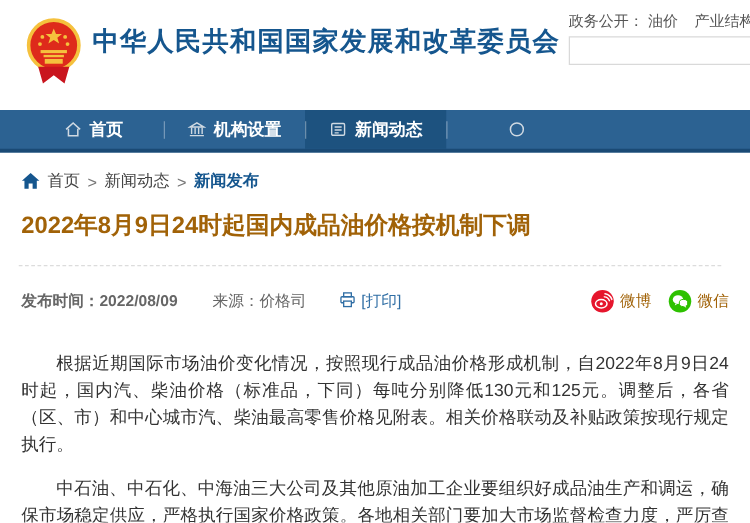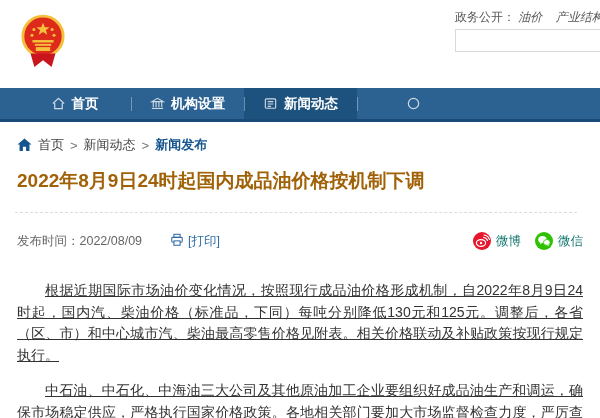--- a/index.html
+++ b/index.html
@@ -6,21 +6,21 @@
   body { font-family:"Liberation Sans","DejaVu Sans",sans-serif; background:#fff; }
   .page { position:relative; width:600px; height:418px; overflow:hidden; background:#fff; }
 
   
   .header { position:absolute; top:0; left:0; width:600px; height:88px; background:#fff; }
   .emblem { position:absolute; left:20px; top:12px; width:46px; height:58px; }
   .site-titles { position:absolute; left:74px; top:21px; }
   .site-title-cn { font-size:21px; font-weight:bold; color:#15568e; letter-spacing:1px; line-height:26px; }
   .site-title-en { font-size:13.5px; color:#2e6da4; line-height:18px; margin-top:2px; letter-spacing:0.4px; }
   .hotsearch { position:absolute; left:455px; top:9px; font-size:12px; color:#555; white-space:nowrap; }
-  .hotsearch a { color:#555; text-decoration:none; margin-right:10px;font-style:italic; }
+  .hotsearch a { color:#555; text-decoration:none; margin-right:10px; }
   .search-box { position:absolute; left:455px; top:29px; width:230px; height:23px;
                 border:1px solid #d9d9d9; background:#fff; font-size:12px; padding:0 6px; outline:none; }
 
   
   .nav { position:absolute; top:88px; left:0; width:600px; height:34px; background:#2c6292;
          border-bottom:3px solid #1a4a75; display:flex; align-items:stretch; padding-left:18px; }
   .nav-item { width:113px; display:flex; align-items:center; justify-content:center; gap:6px;
               color:#fff; font-size:13.5px; font-weight:bold; cursor:pointer; position:relative; }
   .nav-item + .nav-item::before { content:""; position:absolute; left:0; top:9px; width:1px; height:14px;
               background:rgba(255,255,255,0.35); }
@@ -36,30 +36,30 @@
   .crumb.current { color:#15568e; font-weight:bold;text-align:right; }
   .home-icon { width:15px; height:14px; display:inline-block; }
 
   
   .article-title { position:absolute; top:169px; left:17px; width:566px;
                    font-size:19px; font-weight:bold; color:#a16207; line-height:24px; }
   .dotted-sep { position:absolute; top:212px; left:15px; width:562px; border-top:1px dashed #dcdcdc; }
 
   .meta-row { position:absolute; top:230px; left:17px; width:566px; height:22px;
               font-size:12.5px; color:#666; display:flex; align-items:center; }
-  .meta-time { margin-right:28px; }
+  .meta-time { margin-right:28px;font-weight:bold; }
   .meta-source { margin-right:26px; }
   .print-link { color:#2e6da4; text-decoration:none; display:flex; align-items:flex-end; gap:4px; cursor:pointer; }
   .share-group { margin-left:auto; display:flex; align-items:center; gap:14px; }
-  .share-item { display:flex; align-items:center; gap:5px; cursor:pointer; color:#0f766e; text-decoration:none;text-align:center; }
+  .share-item { display:flex; align-items:center; gap:5px; cursor:pointer; color:#a16207; text-decoration:none;text-align:center; }
   .badge { width:18px; height:18px; border-radius:50%; display:inline-block; }
 
   .article-body { position:absolute; top:280px; left:17px; width:566px;
                   font-size:14px; color:#333; line-height:21.5px; }
-  .article-body p { text-indent:2em; margin-bottom:14px; text-align:justify;text-decoration:underline; }
+  .article-body p { text-indent:2em; margin-bottom:14px; text-align:justify; }
 </style>
 </head>
 <body>
 
 <div class="page">
 
   <div class="header">
     <span class="emblem">
       <svg viewBox="0 0 48 60" width="46" height="58">
         <circle cx="24" cy="25" r="21" fill="#de2a1b"></circle>
@@ -69,20 +69,21 @@
         <circle cx="14.5" cy="18" r="1.6" fill="#f5c13d"></circle>
         <circle cx="33.5" cy="18" r="1.6" fill="#f5c13d"></circle>
         <circle cx="12.5" cy="24" r="1.6" fill="#f5c13d"></circle>
         <circle cx="35.5" cy="24" r="1.6" fill="#f5c13d"></circle>
         <rect x="13" y="29" width="22" height="2.6" fill="#f5c13d"></rect>
         <rect x="15.5" y="33" width="17" height="2" fill="#f5c13d"></rect>
         <rect x="16.5" y="36.4" width="15" height="4" fill="#f5c13d"></rect>
       </svg>
     </span>
     <div class="site-titles">
+      <div class="site-title-cn">中华人民共和国国家发展和改革委员会</div>
     </div>
     <div class="hotsearch">
       <span>政务公开：</span>
       <a href="#">油价</a>
       <a href="#">产业结构调整指导目</a>
     </div>
     <input class="search-box" type="text" value="" style="">
   </div>
 
   <div class="nav">
@@ -133,20 +134,21 @@
     <a href="#" class="crumb">新闻动态</a>
     <span class="crumb-sep">&gt;</span>
     <span class="crumb current">新闻发布</span>
   </div>
 
   <h1 class="article-title">2022年8月9日24时起国内成品油价格按机制下调</h1>
   <div class="dotted-sep"></div>
 
   <div class="meta-row">
     <span class="meta-time">发布时间：2022/08/09</span>
+    <span class="meta-source">来源：价格司</span>
     <a href="#" class="print-link">
       <span>
         <svg viewBox="0 0 16 16" width="14" height="14" fill="none" stroke="#2e6da4" stroke-width="1.2">
           <rect x="4.5" y="1.5" width="7" height="3.5"></rect>
             <rect x="2" y="5" width="12" height="5.5" rx="1"></rect>
           <rect x="4.5" y="9" width="7" height="5" fill="#fff"></rect>
         </svg>
       </span>
       <span>[打印]</span>
     </a>

